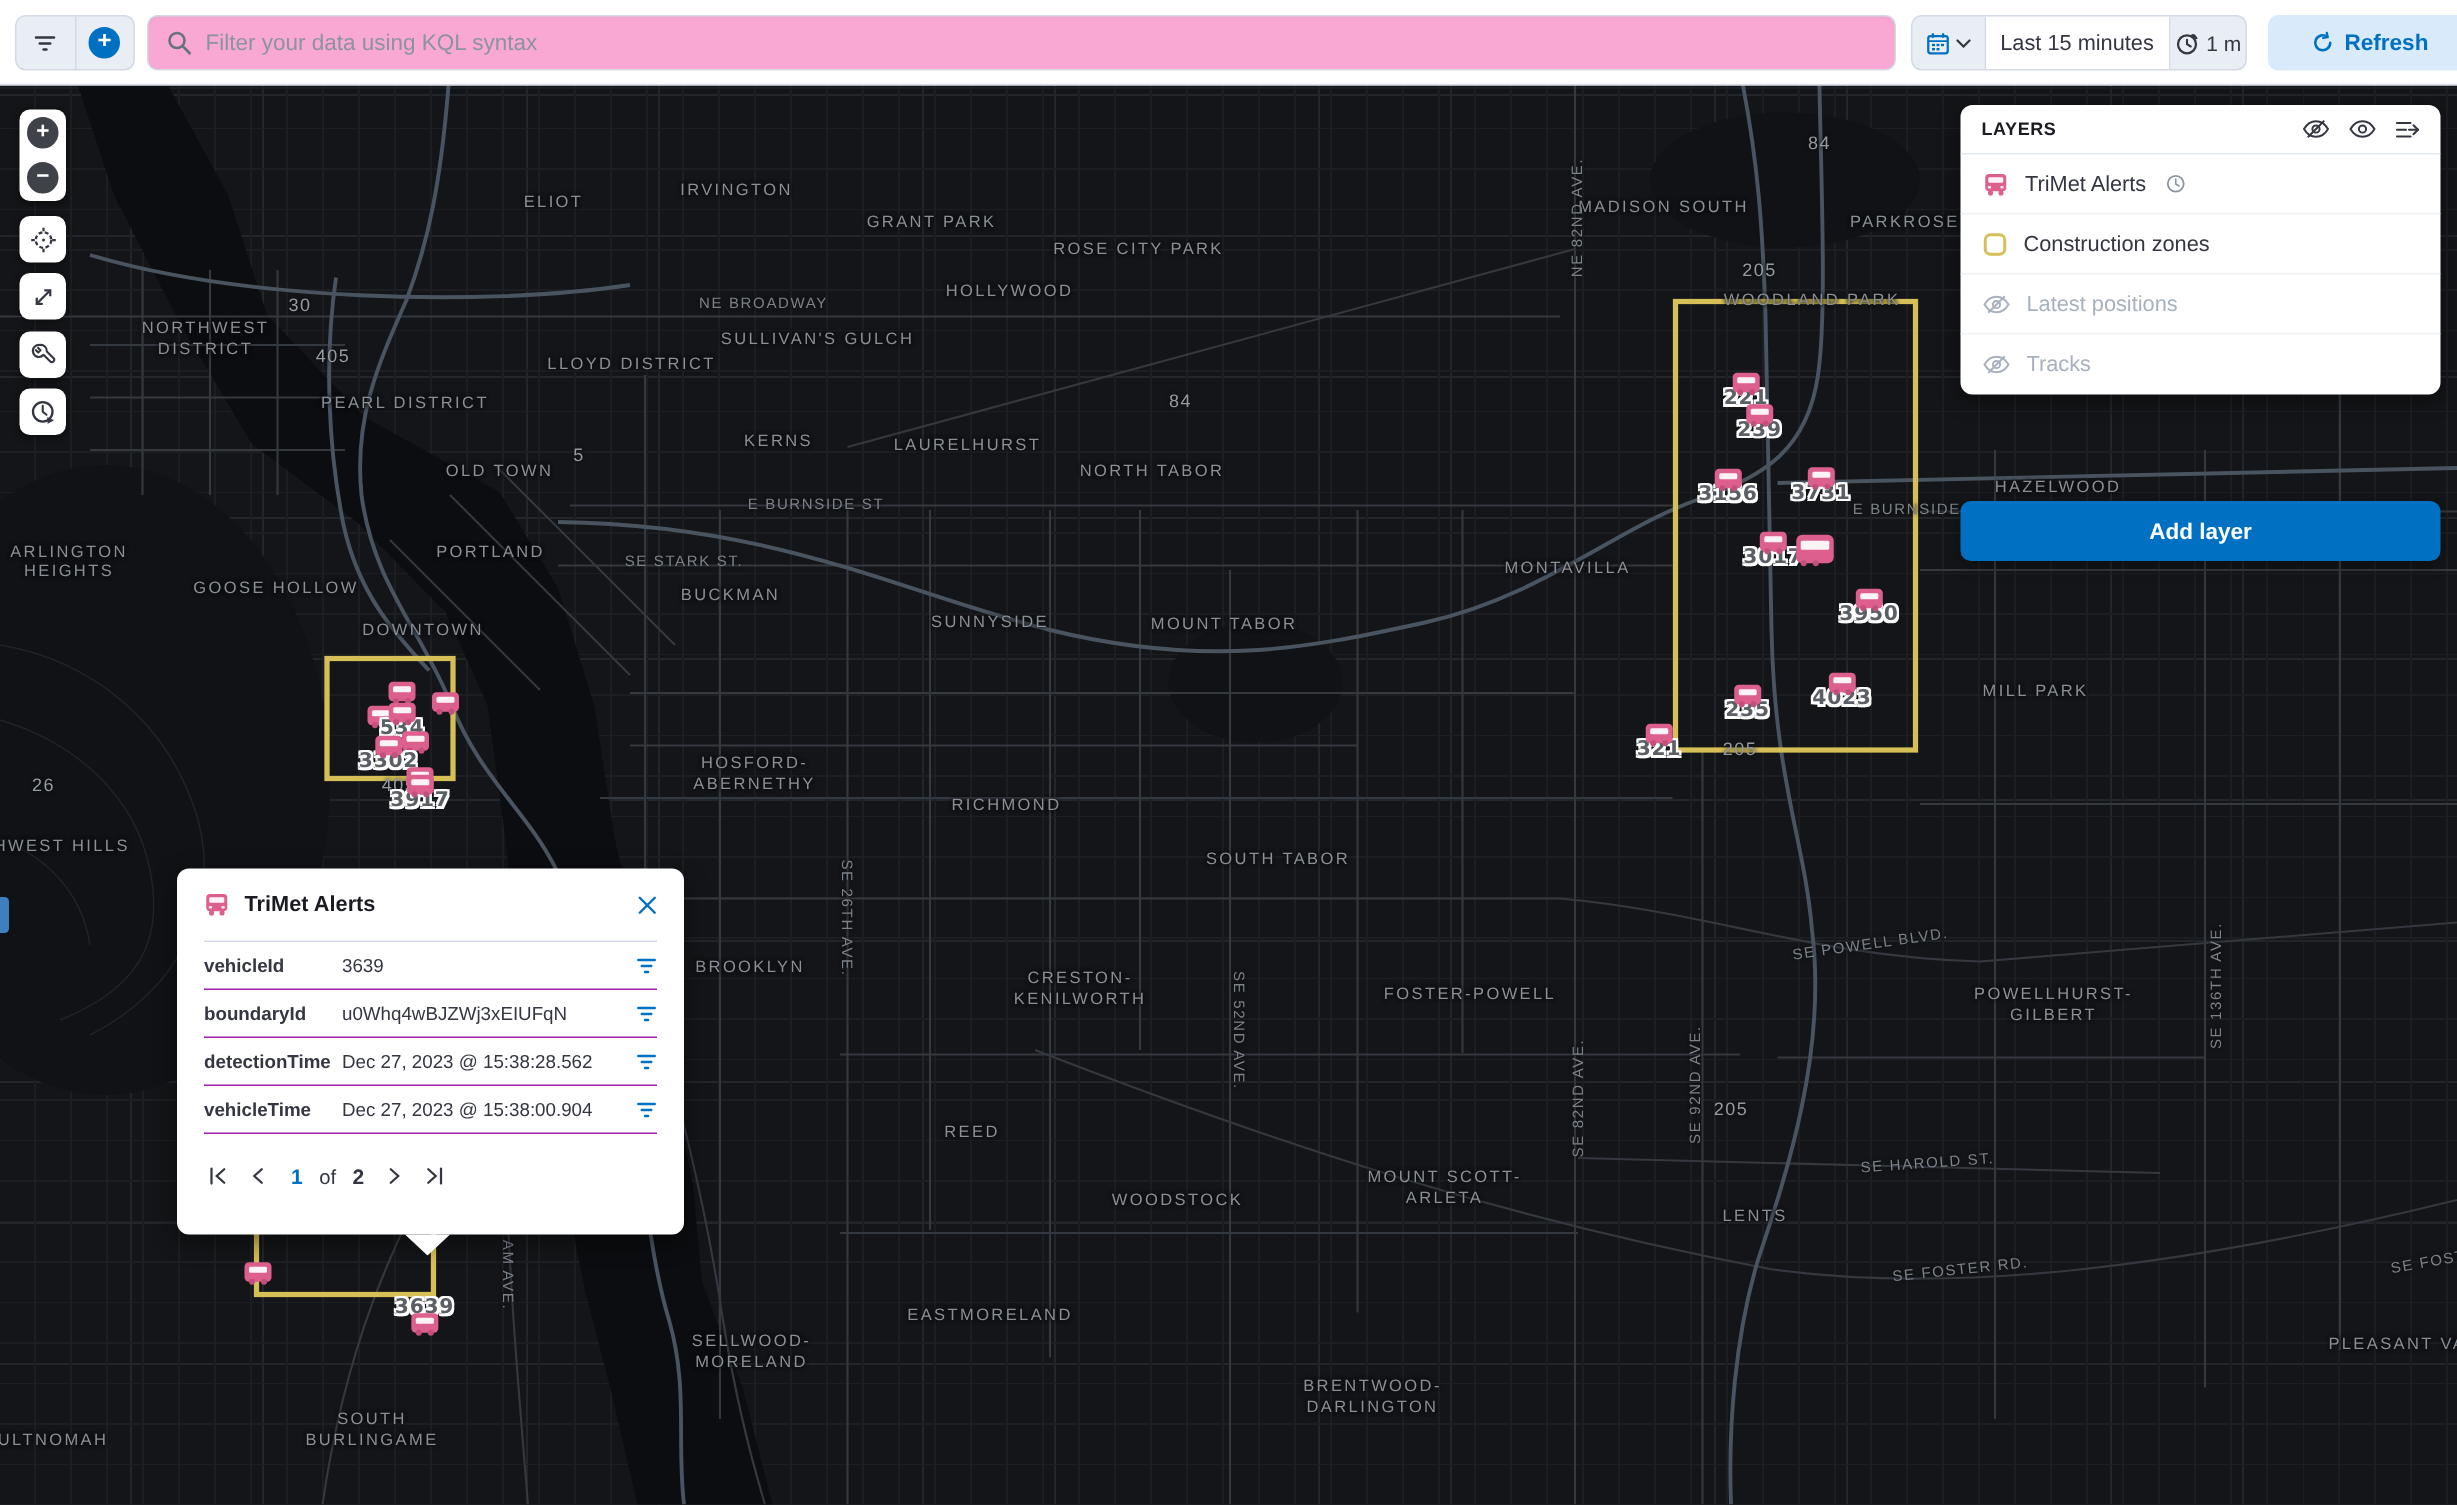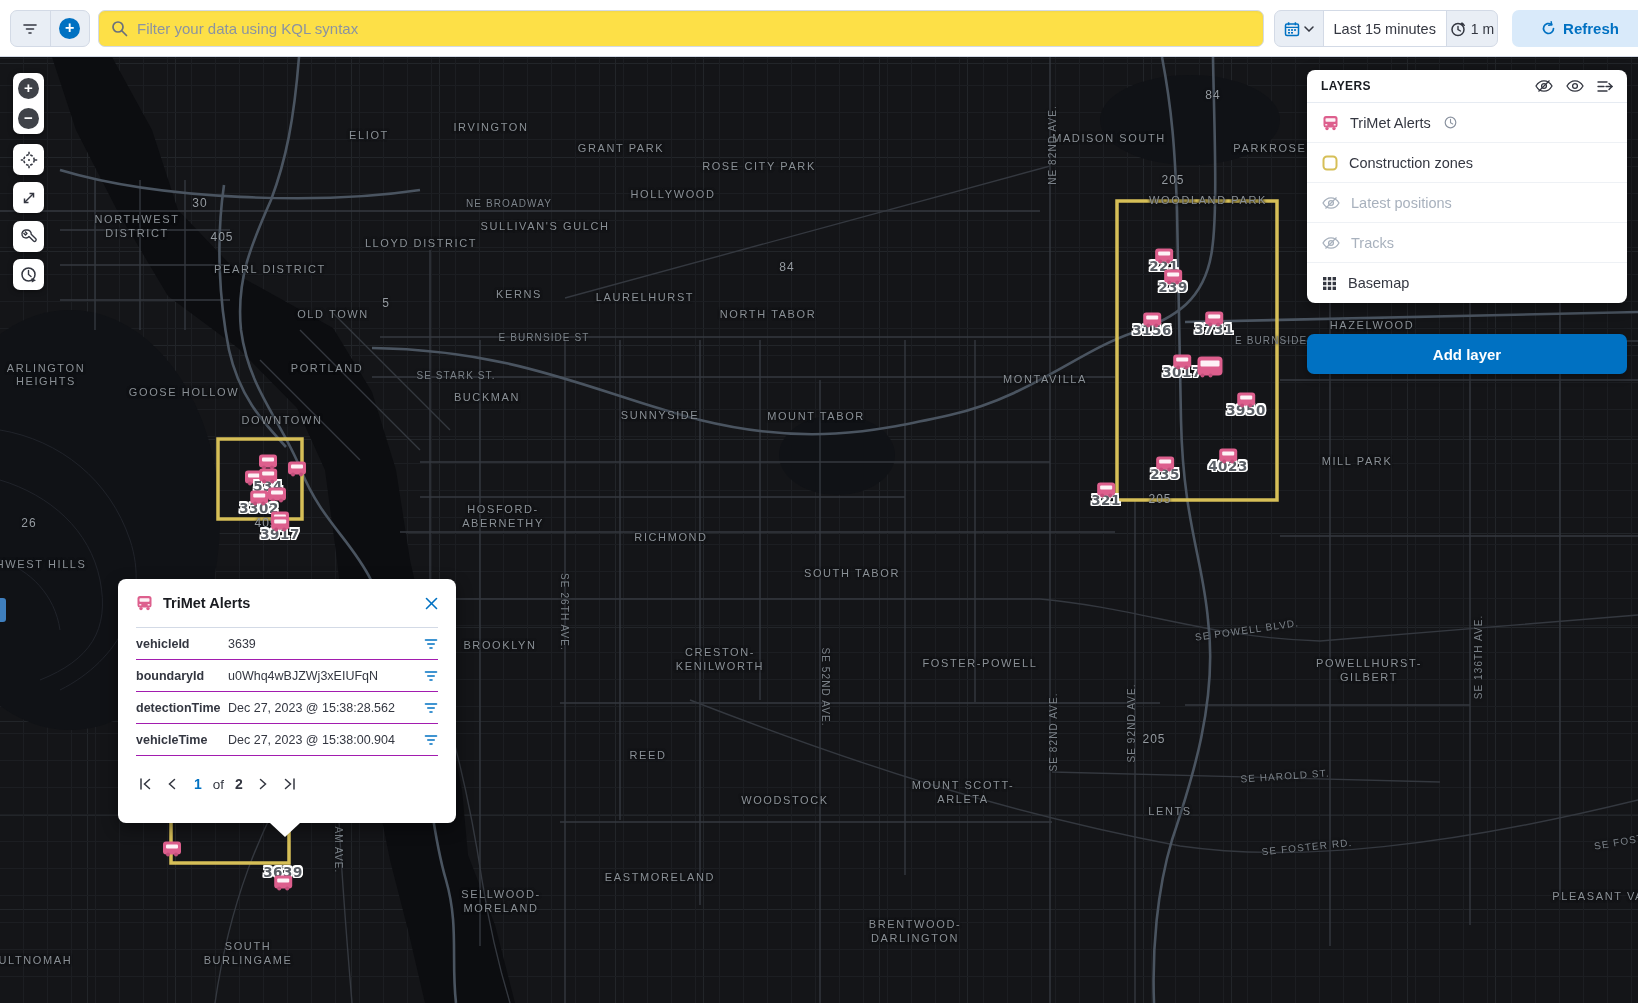--- a/index.html
+++ b/index.html
@@ -44,21 +44,21 @@
 
   
   .topbar { position:absolute; left:0; top:0; width:1638px; height:57px; background:#fff;
             border-bottom:1px solid #d3dae6; z-index:10; }
   .filter-group { position:absolute; left:10px; top:10px; width:80px; height:37px;
             background:#e9eef5; border:1px solid #d3dae6; border-radius:7px; display:flex; }
   .filter-group .cell { flex:1; display:flex; align-items:center; justify-content:center; cursor:pointer; }
   .filter-group .cell + .cell { border-left:1px solid #d3dae6; }
   .plus-circle { width:21px; height:21px; border-radius:50%; background:#0071c2; color:#fff;
             font-size:16px; line-height:20px; text-align:center; font-weight:700; }
-  .searchbox { position:absolute; left:98px; top:10px; width:1166px; height:37px; background:#fde047;
+  .searchbox { position:absolute; left:98px; top:10px; width:1166px; height:37px; background:#f9a8d4;
             border:1px solid #d3dae6; border-radius:7px; display:flex; align-items:center;
             padding:2px 12px; gap:9px; box-shadow:inset 0 1px 2px rgba(90,100,120,.07); }
   .searchbox input { border:none; outline:none; background:transparent; flex:1; font-size:15px;
             color:#343741; font-family:"Liberation Sans",sans-serif; }
   .searchbox input::placeholder { color:#8b93a1; }
   .timegroup { position:absolute; left:1274px; top:10px; height:37px; width:224px; display:flex;
             border:1px solid #d3dae6; border-radius:7px; overflow:hidden; background:#e9eef5; }
   .timegroup .cal { width:55px; display:flex; align-items:center; justify-content:center; gap:4px;
             cursor:pointer; }
   .timegroup .range { flex:1; background:#fff; display:flex; align-items:center; justify-content:center;
@@ -516,36 +516,20 @@
         <span class="ltext">Latest positions</span>
       </div>
       <div class="layer-row disabled">
         <svg width="18" height="14" viewBox="0 0 18 14">
           <path d="M1,7 C3,3.5 6,1.8 9,1.8 C12,1.8 15,3.5 17,7 C15,10.5 12,12.2 9,12.2 C6,12.2 3,10.5 1,7 Z" fill="none" stroke="#a8b1bd" stroke-width="1.3"></path>
           <circle cx="9" cy="7" r="2.4" fill="none" stroke="#a8b1bd" stroke-width="1.3"></circle>
           <line x1="3.5" y1="12.5" x2="14.5" y2="1.5" stroke="#a8b1bd" stroke-width="1.3"></line>
         </svg>
         <span class="ltext">Tracks</span>
       </div>
-      <div class="layer-row">
-        <svg width="15" height="15" viewBox="0 0 15 15">
-          <g fill="#343741">
-            <rect x="1" y="1" width="3.4" height="3.4"></rect>
-            <rect x="5.8" y="1" width="3.4" height="3.4"></rect>
-            <rect x="10.6" y="1" width="3.4" height="3.4"></rect>
-            <rect x="1" y="5.8" width="3.4" height="3.4"></rect>
-            <rect x="5.8" y="5.8" width="3.4" height="3.4"></rect>
-            <rect x="10.6" y="5.8" width="3.4" height="3.4"></rect>
-            <rect x="1" y="10.6" width="3.4" height="3.4"></rect>
-            <rect x="5.8" y="10.6" width="3.4" height="3.4"></rect>
-            <rect x="10.6" y="10.6" width="3.4" height="3.4"></rect>
-          </g>
-        </svg>
-        <span class="ltext">Basemap</span>
-      </div>
     </div>
 </div>
 <div class="add-layer">Add layer</div>
 
 <div class="popup">
   <div class="caret"></div>
   <div class="popup-head">
     <svg width="17" height="16" viewBox="0 0 17 16">
       <rect x="1.5" y="1" width="14" height="11.5" rx="2.5" fill="#dd5f8d"></rect>
       <rect x="3.5" y="3.2" width="10" height="3.6" rx="0.8" fill="#fff" opacity="0.92"></rect>

